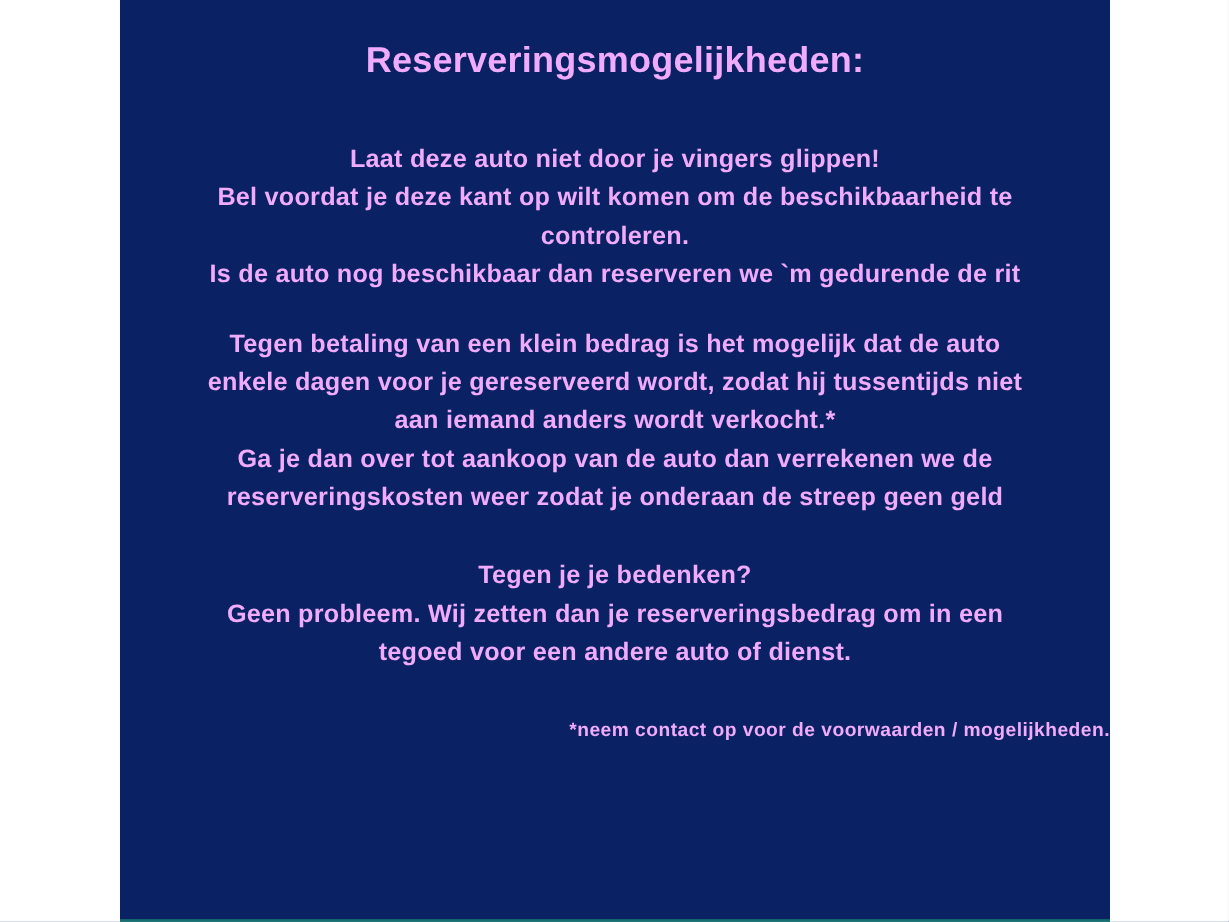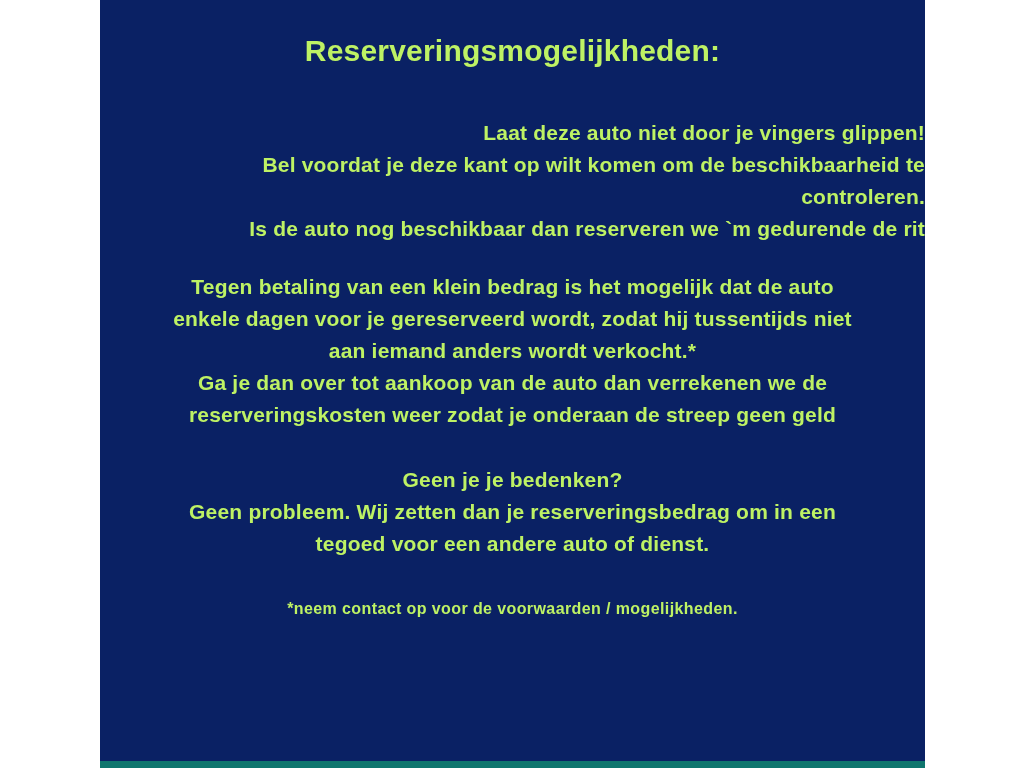--- a/index.html
+++ b/index.html
@@ -12,49 +12,50 @@
     font-family: "Liberation Sans", sans-serif;
   }
   .panel {
     position: absolute;
     left: 100px;
     top: 0;
     width: 825px;
     height: 768px;
     box-sizing: border-box;
     background: #0a2164;
-    border-bottom: 7px solid #0f766e;
-    color: #bef264;
+    border-bottom: 2px solid #0f766e;
+    color: #f0abfc;
     text-align: center;
     font-weight: bold;
   }
   .title {
     margin: 0;
     padding-top: 31px;
     font-size: 30px;
     line-height: 40px;
     font-weight: bold;
     letter-spacing: 0.2px;
   }
   .block {
     font-size: 21px;
     line-height: 32px;
     letter-spacing: 0.2px;
   }
-  .block-urgency { margin-top: 46px; text-align: right; }
+  .block-urgency { margin-top: 46px; }
   .block-reservation { margin-top: 26px; }
   .block-change { margin-top: 33px; }
   .line { white-space: nowrap; }
   .footnote {
     margin-top: 38px;
     font-size: 16px;
     line-height: 22px;
     font-weight: bold;
     letter-spacing: 0.4px;
     white-space: nowrap;
+    text-align: right;
   }
 </style>
 </head>
 <body>
 
 <div class="panel">
   <h1 class="title">Reserveringsmogelijkheden:</h1>
 
   <div class="block block-urgency">
       <div class="line">Laat deze auto niet door je vingers glippen!</div>
@@ -65,19 +66,19 @@
 
   <div class="block block-reservation">
       <div class="line">Tegen betaling van een klein bedrag is het mogelijk dat de auto</div>
       <div class="line">enkele dagen voor je gereserveerd wordt, zodat hij tussentijds niet</div>
       <div class="line">aan iemand anders wordt verkocht.*</div>
       <div class="line">Ga je dan over tot aankoop van de auto dan verrekenen we de</div>
       <div class="line">reserveringskosten weer zodat je onderaan de streep geen geld</div>
     </div>
 
   <div class="block block-change">
-      <div class="line">Geen je je bedenken?</div>
+      <div class="line">Tegen je je bedenken?</div>
       <div class="line">Geen probleem. Wij zetten dan je reserveringsbedrag om in een</div>
       <div class="line">tegoed voor een andere auto of dienst.</div>
     </div>
 
   <div class="footnote">*neem contact op voor de voorwaarden / mogelijkheden.</div>
 </div>
 
 </body></html>

